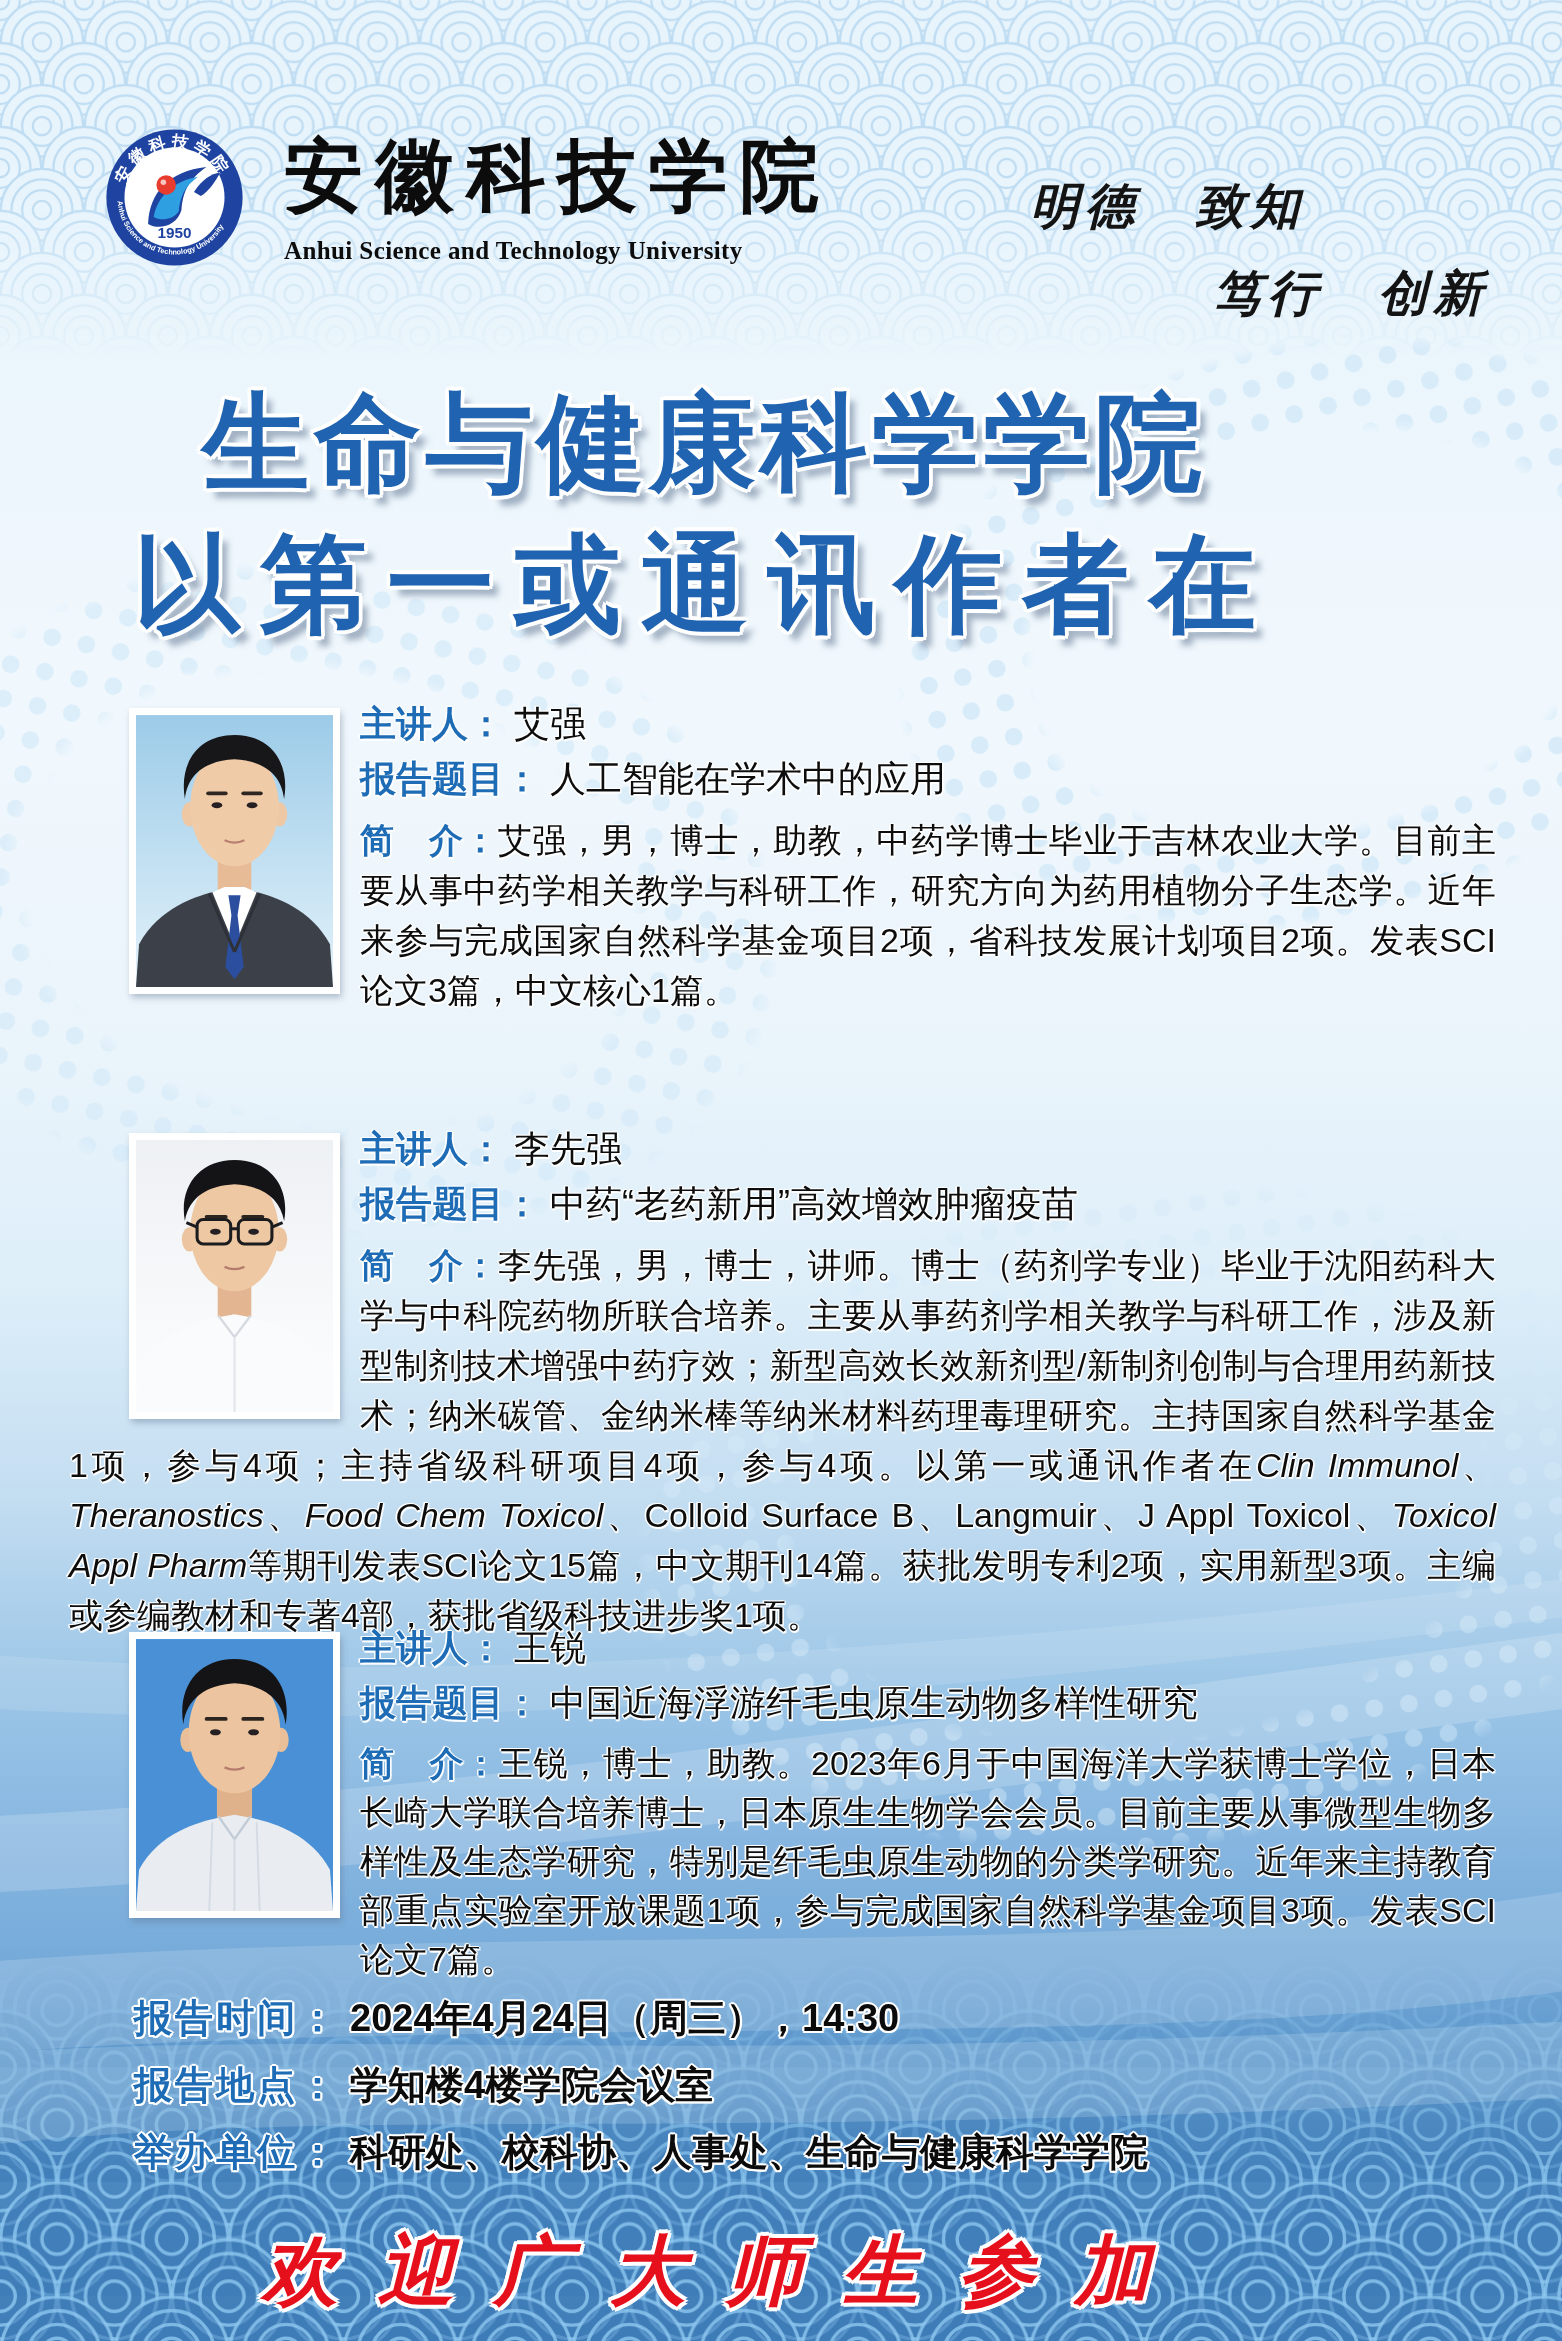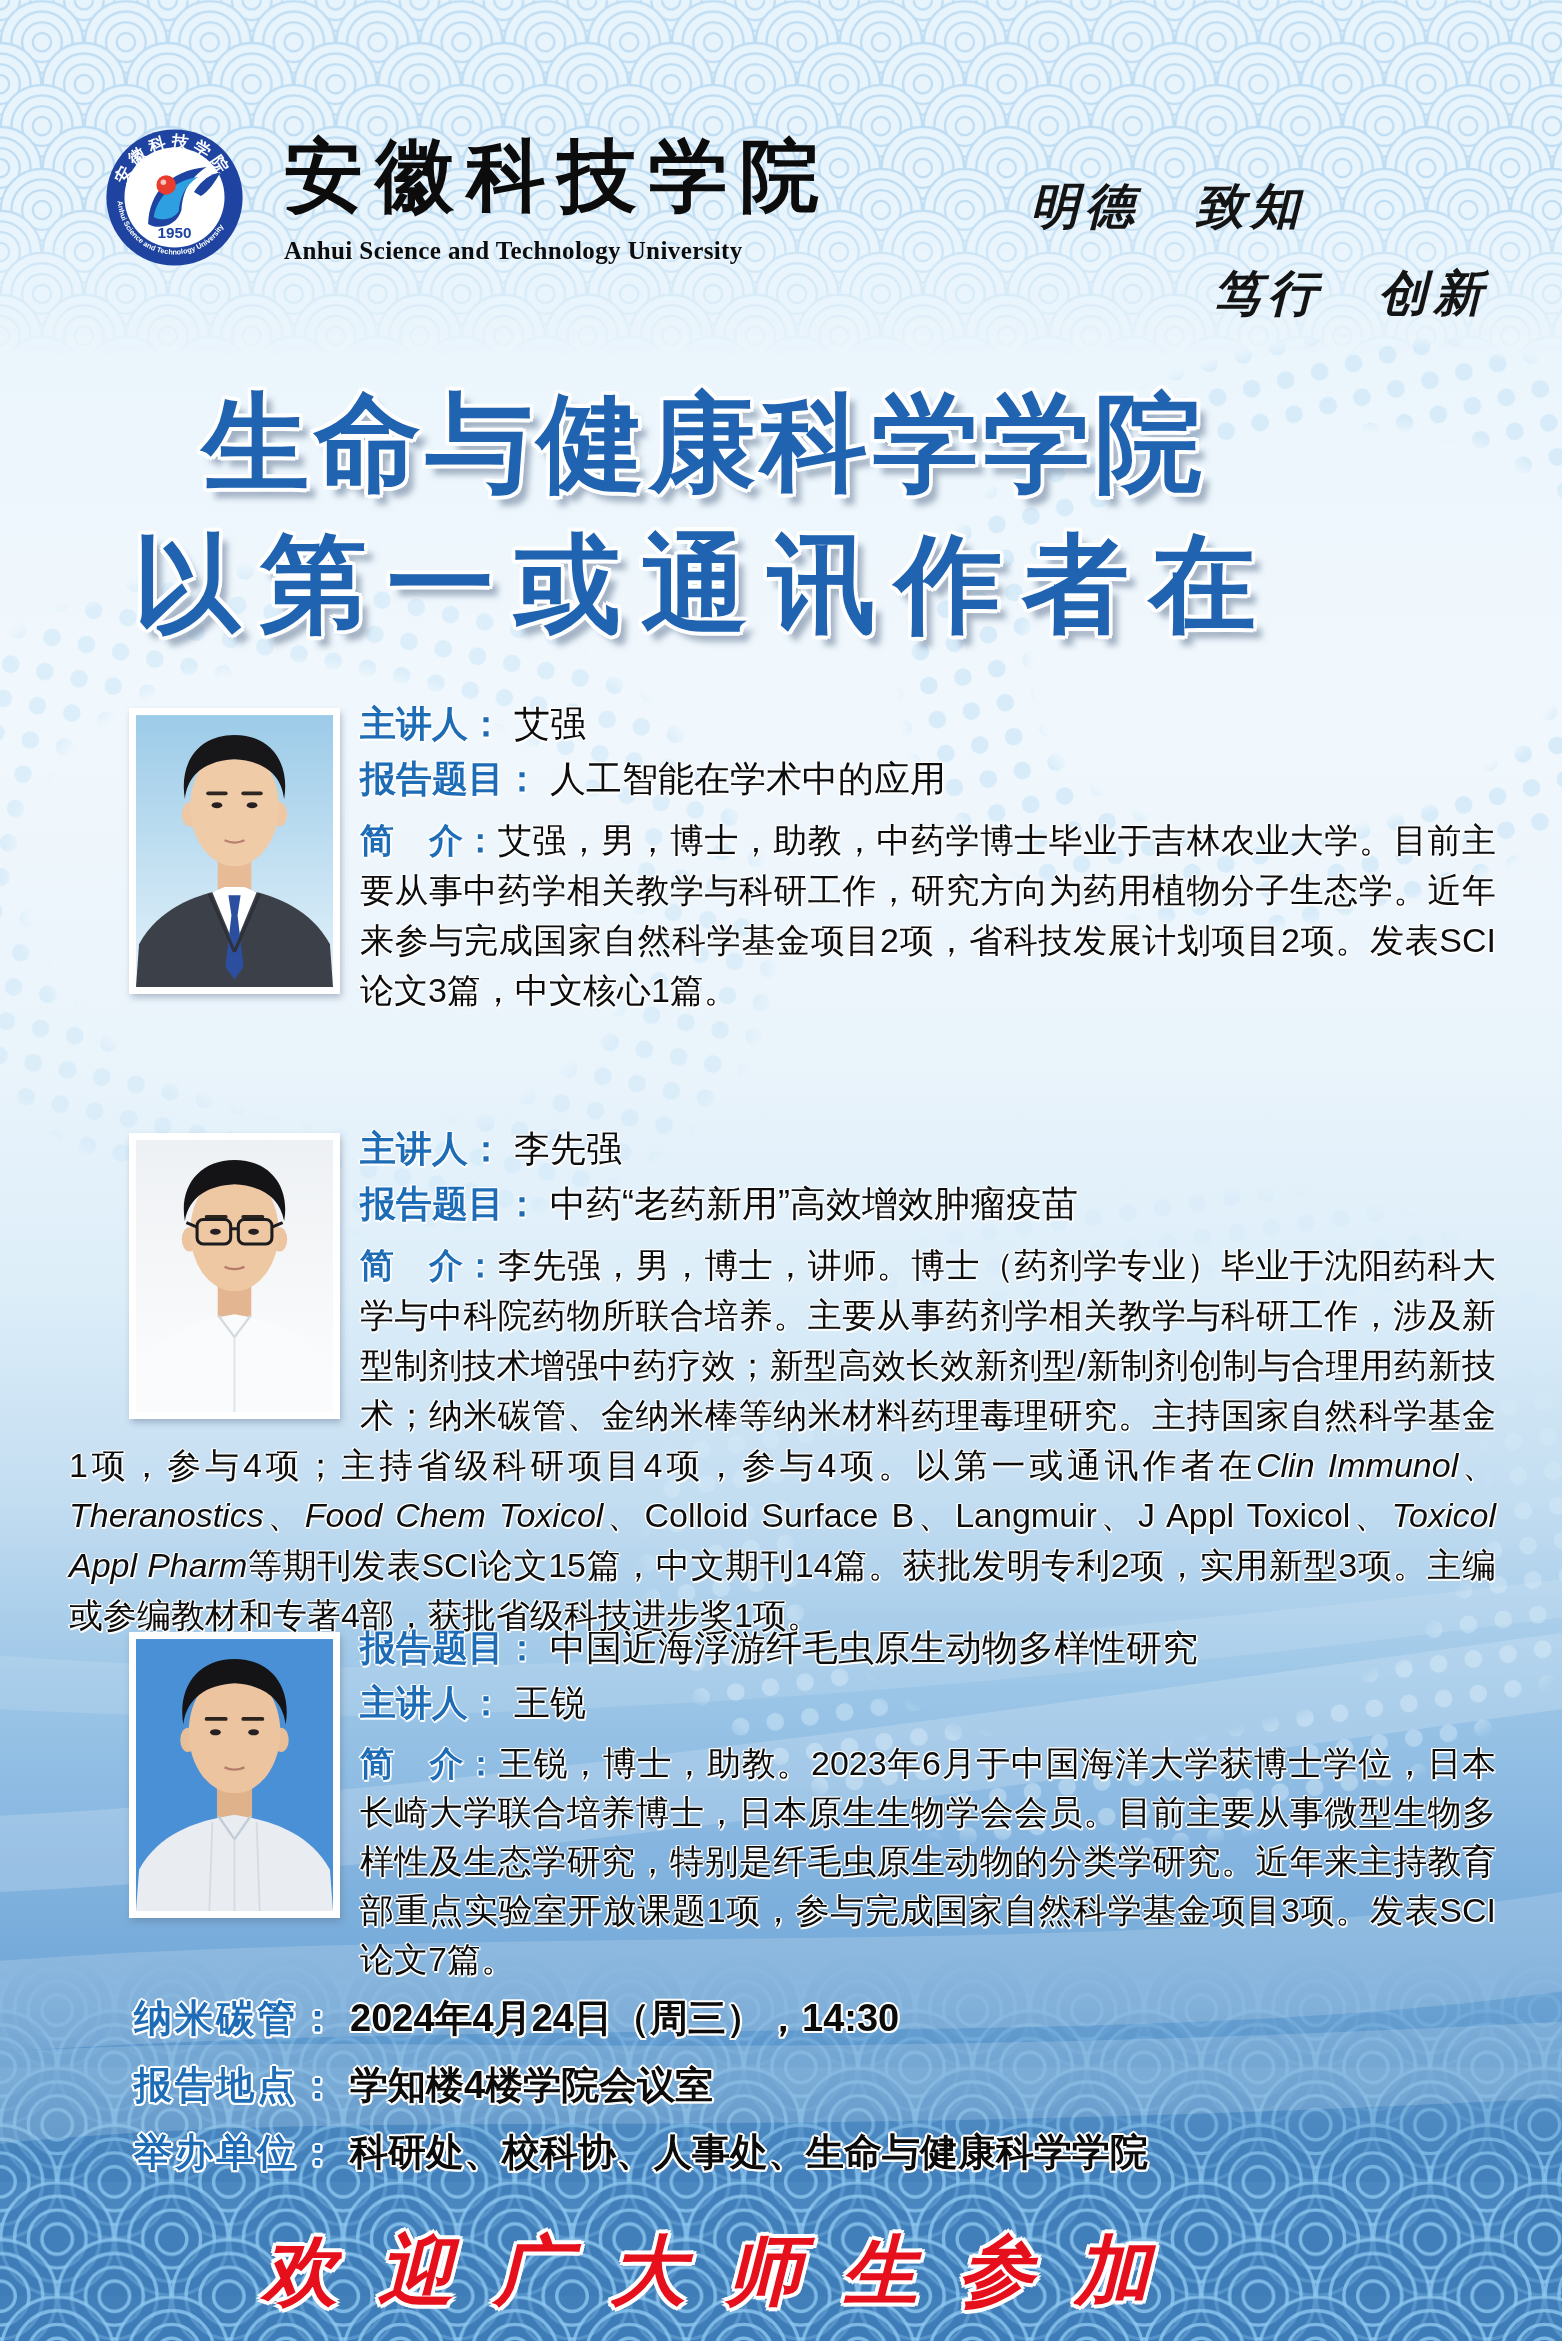--- a/index.html
+++ b/index.html
@@ -295,34 +295,34 @@
         <rect x="138" y="102" width="30" height="5" rx="2.5" fill="#2c241f"></rect>
         <ellipse cx="104" cy="122" rx="7" ry="4" fill="#242024"></ellipse>
         <ellipse cx="154" cy="122" rx="7" ry="4" fill="#242024"></ellipse>
         <path d="M116,168 Q129,174 142,168" stroke="#b57c6d" stroke-width="3" fill="none"></path>
         <path d="M0,356 L4,302 C30,254 80,240 108,234 L129,230 L150,234 C178,240 228,254 254,302 L258,356 Z" fill="#e9edf2"></path>
         <path d="M108,232 L129,262 L150,232" stroke="#c3ccd6" stroke-width="3" fill="none"></path>
         <path d="M129,262 L129,356 M100,240 L96,356 M158,240 L162,356" stroke="#d4dbe3" stroke-width="2.5" fill="none"></path>
       </svg>
     </div>
     <div class="srow">
+      <span class="lbl">主讲人：</span>
+      <span class="val">王锐</span>
+    </div>
+    <div class="srow">
       <span class="lbl">报告题目：</span>
       <span class="val">中国近海浮游纤毛虫原生动物多样性研究</span>
     </div>
-    <div class="srow">
-      <span class="lbl">主讲人：</span>
-      <span class="val">王锐</span>
-    </div>
     <div class="intro">
       <span class="lbl">简　介：</span><span><span>王锐，博士，助教。2023年6月于中国海洋大学获博士学位，日本长崎大学联合培养博士，日本原生生物学会会员。目前主要从事微型生物多样性及生态学研究，特别是纤毛虫原生动物的分类学研究。近年来主持教育部重点实验室开放课题1项，参与完成国家自然科学基金项目3项。发表SCI论文7篇。</span></span>
     </div>
   </section>
 
   <div class="foot-row fr-1">
-    <span class="lbl">纳米碳管：</span>
+    <span class="lbl">报告时间：</span>
     <span class="val">2024年4月24日（周三），14:30</span>
   </div>
   <div class="foot-row fr-2">
     <span class="lbl">报告地点：</span>
     <span class="val">学知楼4楼学院会议室</span>
   </div>
   <div class="foot-row fr-3">
     <span class="lbl">举办单位：</span>
     <span class="val">科研处、校科协、人事处、生命与健康科学学院</span>
   </div>

